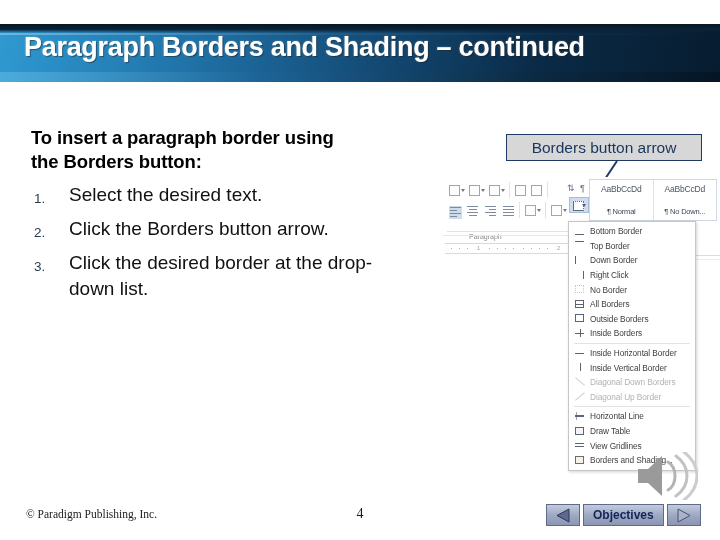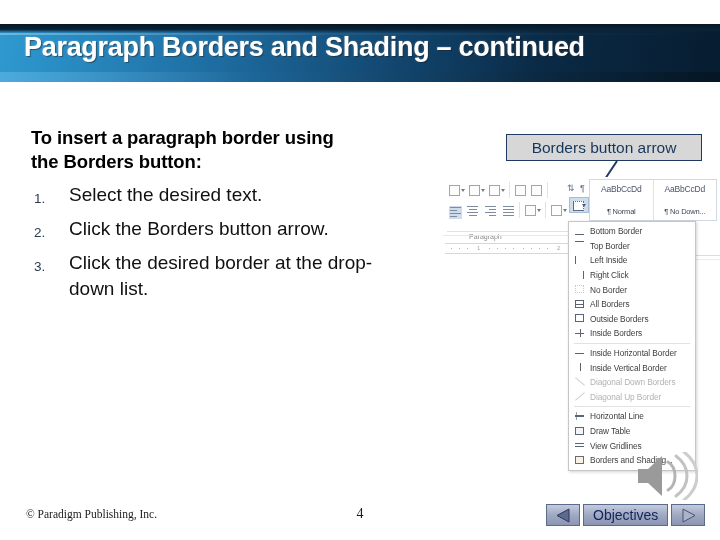--- a/index.html
+++ b/index.html
@@ -202,21 +202,21 @@
   }
   #nav-group .nav-btn{
     background:linear-gradient(180deg,#c3cbdd 0%,#9fa9c2 50%,#8b96b2 100%);
     border:1px solid #5c6a8c;box-sizing:border-box;
     display:flex;align-items:center;justify-content:center;
   }
   #nav-prev{width:34px;margin-right:3px;}
   #nav-next{width:34px;margin-left:3px;}
   #nav-objectives{padding:0 9px;}
   #nav-objectives-label{
-    font-size:14px;font-weight:normal;color:#13245c;white-space:nowrap;
+    font-size:12px;font-weight:bold;color:#13245c;white-space:nowrap;
   }
 </style>
 </head>
 <body>
 
 <div id="banner">
   <div class="sheen-top"></div>
   <div class="sheen-mid"></div>
   <div class="sheen-bot"></div>
   <div id="banner-title">Paragraph Borders and Shading – continued</div>
@@ -354,21 +354,21 @@
   <div class="mi">
     <span class="ic">
         <span class="bg b-top"></span>
       </span>
     <span class="lbl">Top Border</span>
   </div>
   <div class="mi">
     <span class="ic">
         <span class="bg b-left"></span>
       </span>
-    <span class="lbl">Left Inside</span>
+    <span class="lbl">Down Border</span>
   </div>
   <div class="mi">
     <span class="ic">
         <span class="bg b-right"></span>
       </span>
     <span class="lbl">Right Click</span>
   </div>
   <div class="mi">
     <span class="ic">
         <span class="bg b-none"></span>

